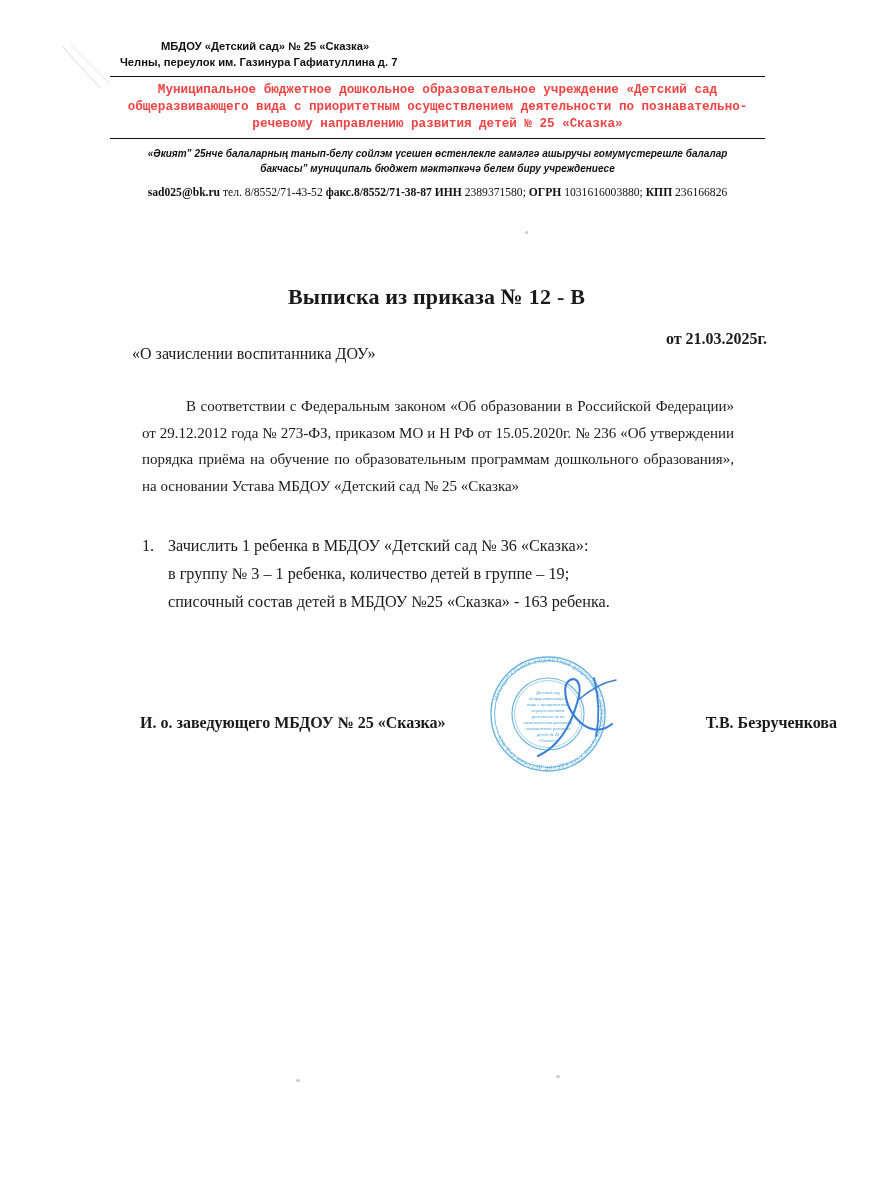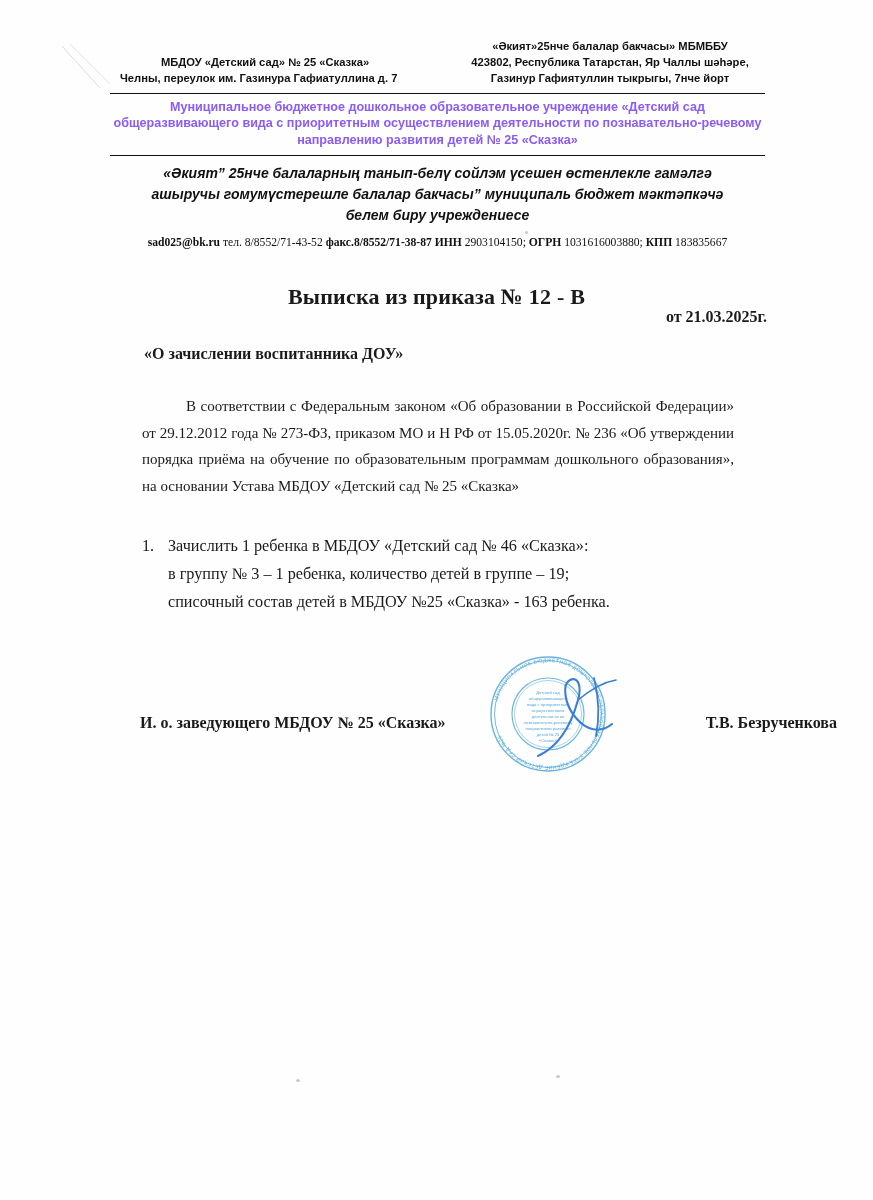--- a/index.html
+++ b/index.html
@@ -56,33 +56,33 @@
     text-align: center;
   }
   .lh-left .l1 { text-align: center; }
   .lh-left .l2, .lh-left .l3 { text-align: left; padding-left: 10px;}
   .rule {
     border: 0;
     border-top: 1px solid #111;
     margin: 6px 0 5px 0;
   }
   .org-full {
-    font-family: Liberation Sans, sans-serif;
+    font-family: Liberation Mono, monospace;
     font-weight: bold;
     font-size: 12.6px;
     line-height: 1.32;
     text-align: center;
-    color: #8b5cf6;
+    color: #ef4444;
     padding: 0 2px;
   }
   .org-tat {
     font-family: "Liberation Sans", sans-serif;
     font-weight: bold;
     font-style: italic;
-    font-size: 14px;
+    font-size: 10px;
     line-height: 1.5;
     text-align: center;
     color: #111;
     padding: 2px 26px 0 26px;
   }
   .contacts {
     font-family: "Liberation Serif", serif;
     font-size: 11.6px;
     text-align: center;
     color: #111;
@@ -96,29 +96,29 @@
     left: 0; right: 0;
     top: 284px;
     text-align: center;
     font-weight: bold;
     font-size: 22px;
     letter-spacing: .2px;
   }
   .doc-date {
     position: absolute;
     right: 106px;
-    top: 308px;
+    top: 330px;
     font-weight: bold;
     font-size: 16px;
   }
   .doc-subject {
     position: absolute;
-    left: 144px;
+    left: 132px;
     top: 345px;
-    font-weight: bold;
+    font-weight: normal;
     font-size: 16px;
   }
   .para {
     position: absolute;
     left: 142px;
     top: 393px;
     width: 592px;
     font-size: 15px;
     line-height: 1.78;
     text-align: justify;
@@ -203,58 +203,53 @@
     <div class="speck" style="left:525px;top:231px;width:3px;height:3px;"></div>
     <div class="speck" style="left:296px;top:1079px;width:4px;height:3px;"></div>
     <div class="speck" style="left:556px;top:1075px;width:4px;height:3px;"></div>
 
     <div class="letterhead">
       <div class="lh-cols">
         <div class="lh-left">
           <div class="l1">МБДОУ «Детский сад»  № 25 «Сказка»</div>
           <div class="l3">Челны, переулок им. Газинура Гафиатуллина д. 7</div>
         </div>
-        <div class="lh-right">
-          <div>«Әкият»25нче  балалар бакчасы» МБМББУ</div>
-          <div>423802,  Республика Татарстан, Яр Чаллы шәһәре,</div>
-          <div>Газинур Гафиятуллин тыкрыгы, 7нче йорт</div>
-        </div>
       </div>
 
       <hr class="rule">
 
       <div class="org-full">Муниципальное бюджетное дошкольное образовательное учреждение «Детский сад общеразвивающего вида с приоритетным осуществлением деятельности по познавательно-речевому направлению развития детей № 25 «Сказка»</div>
 
       <hr class="rule">
 
       <div class="org-tat">«Әкият” 25нче балаларның танып-белү сойлэм үсешен өстенлекле гамәлгә ашыручы гомумүстерешле балалар бакчасы” муниципаль бюджет мәктәпкәчә белем биру учреждениесе</div>
 
       <div class="contacts">
         <span class="b">sad025@bk.ru</span>
         <span>тел. 8/8552/71-43-52</span>
         <span class="b">факс.8/8552/71-38-87</span>
         <span class="b">ИНН</span>
-        <span>2903104150;</span>
+        <span>2389371580;</span>
         <span class="b">ОГРН</span>
         <span>1031616003880;</span>
         <span class="b">КПП</span>
-        <span>183835667</span>
+        <span>236166826</span>
       </div>
     </div>
 
     <div class="doc-title">Выписка из приказа № 12 - В</div>
     <div class="doc-date">от  21.03.2025г.</div>
     <div class="doc-subject">«О зачислении воспитанника ДОУ»</div>
 
     <div class="para">В соответствии с Федеральным законом «Об образовании в Российской Федерации» от 29.12.2012 года № 273-ФЗ, приказом МО и Н РФ от 15.05.2020г.  № 236 «Об утверждении порядка приёма на обучение по образовательным программам дошкольного образования», на основании Устава МБДОУ «Детский сад № 25 «Сказка»</div>
 
     <div class="ordered">
       <div class="row">
         <div class="num">1.</div>
-        <div class="txt">Зачислить  1 ребенка в МБДОУ «Детский сад № 46 «Сказка»:</div>
+        <div class="txt">Зачислить  1 ребенка в МБДОУ «Детский сад № 36 «Сказка»:</div>
       </div>
       <div class="sub">в группу № 3 – 1 ребенка, количество детей в группе – 19;</div>
       <div class="sub">списочный состав детей в МБДОУ №25 «Сказка» - 163 ребенка.</div>
     </div>
 
     <svg class="stamp" viewBox="0 0 128 128">
       <defs>
         <path id="arcOuter" d="M64,64 m-52,0 a52,52 0 1,1 104,0 a52,52 0 1,1 -104,0"></path>
       </defs>
       <circle cx="64" cy="64" r="57" fill="none" stroke="#4da6d8" stroke-width="1.4" opacity=".85"></circle>

